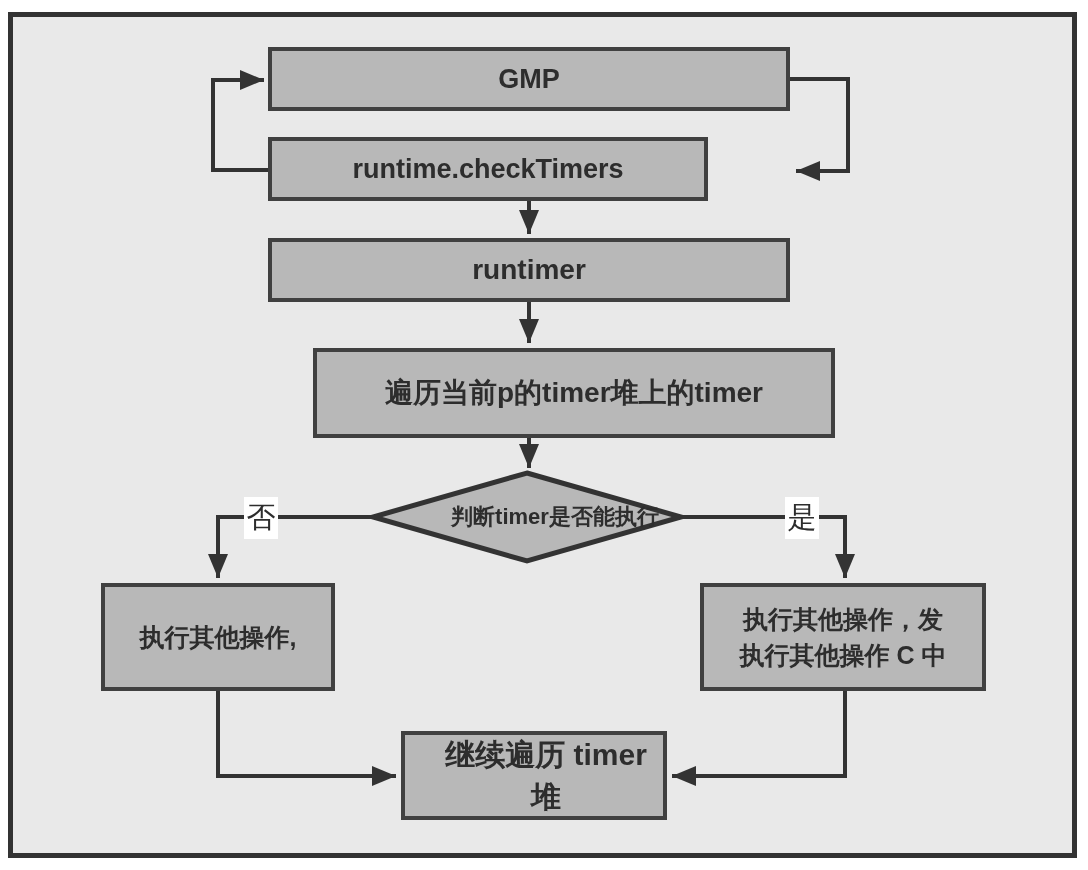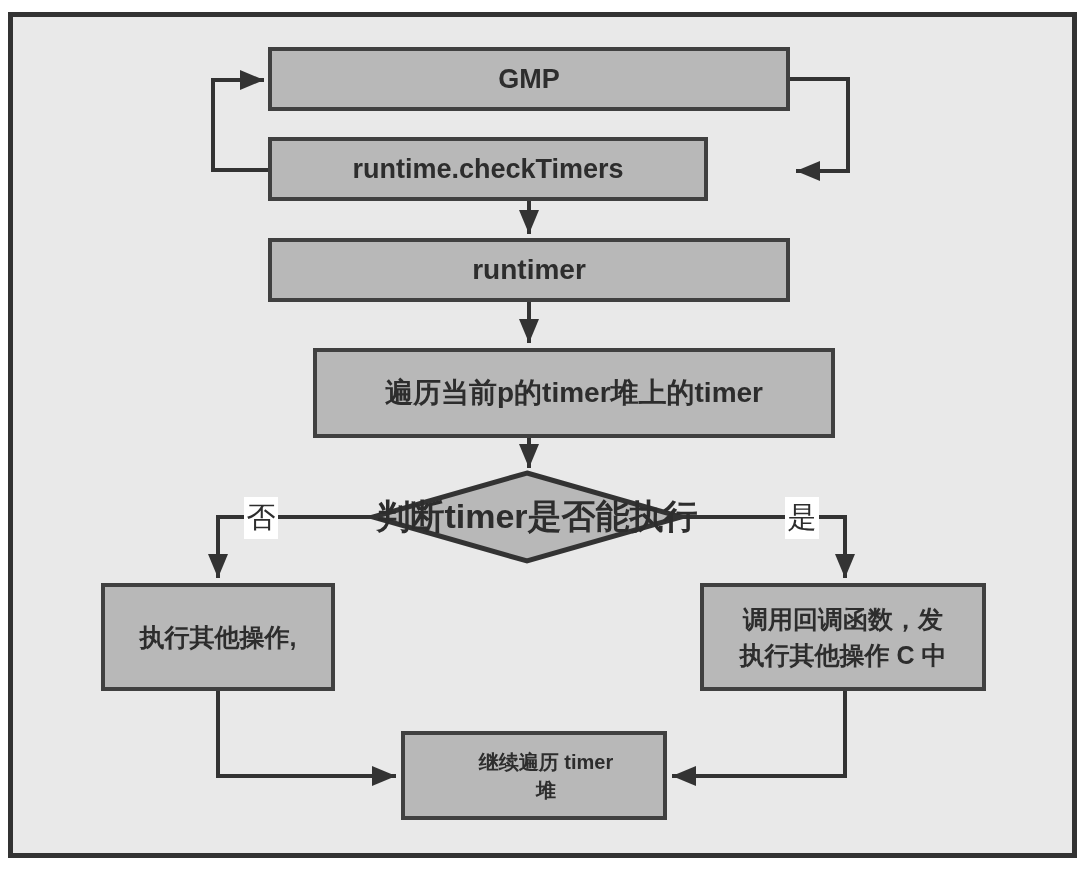--- a/index.html
+++ b/index.html
@@ -42,26 +42,26 @@
     display: flex;
     flex-direction: column;
     align-items: center;
     justify-content: center;
     text-align: center;
     line-height: 1.35;
   }
   .node span { display: block; white-space: nowrap; }
   .diamond-label {
     position: absolute;
-    left: 537px;
+    left: 555px;
     top: 517px;
     transform: translate(-50%, -50%);
     color: #2d2d2d;
     font-weight: bold;
-    font-size: 34px;
+    font-size: 22px;
     white-space: nowrap;
     text-align: left;
   }
   .edge-label {
     position: absolute;
     width: 34px;
     height: 42px;
     background: #ffffff;
     color: #2d2d2d;
     font-size: 29px;
@@ -125,22 +125,22 @@
   <div class="diamond-label">判断timer是否能执行</div>
 
   <div class="edge-label" style="left:244px; top:497px;">否</div>
   <div class="edge-label" style="left:785px; top:497px;">是</div>
 
   <div class="node" style="left:101px; top:583px; width:234px; height:108px; font-size:25px; line-height:1.45;">
     <span>执行其他操作,</span>
   </div>
 
   <div class="node" style="left:700px; top:583px; width:286px; height:108px; font-size:25px; line-height:1.45;">
-    <span>调用回调函数，发</span>
+    <span>执行其他操作，发</span>
     <span>执行其他操作 C 中</span>
   </div>
 
-  <div class="node" style="left:401px; top:731px; width:266px; height:89px; font-size:20px; line-height:1.4;padding-left:24px;">
+  <div class="node" style="left:401px; top:731px; width:266px; height:89px; font-size:30px; line-height:1.4;padding-left:24px;">
     <span>继续遍历 timer</span>
     <span>堆</span>
   </div>
 
 </div>
 
 </body></html>

